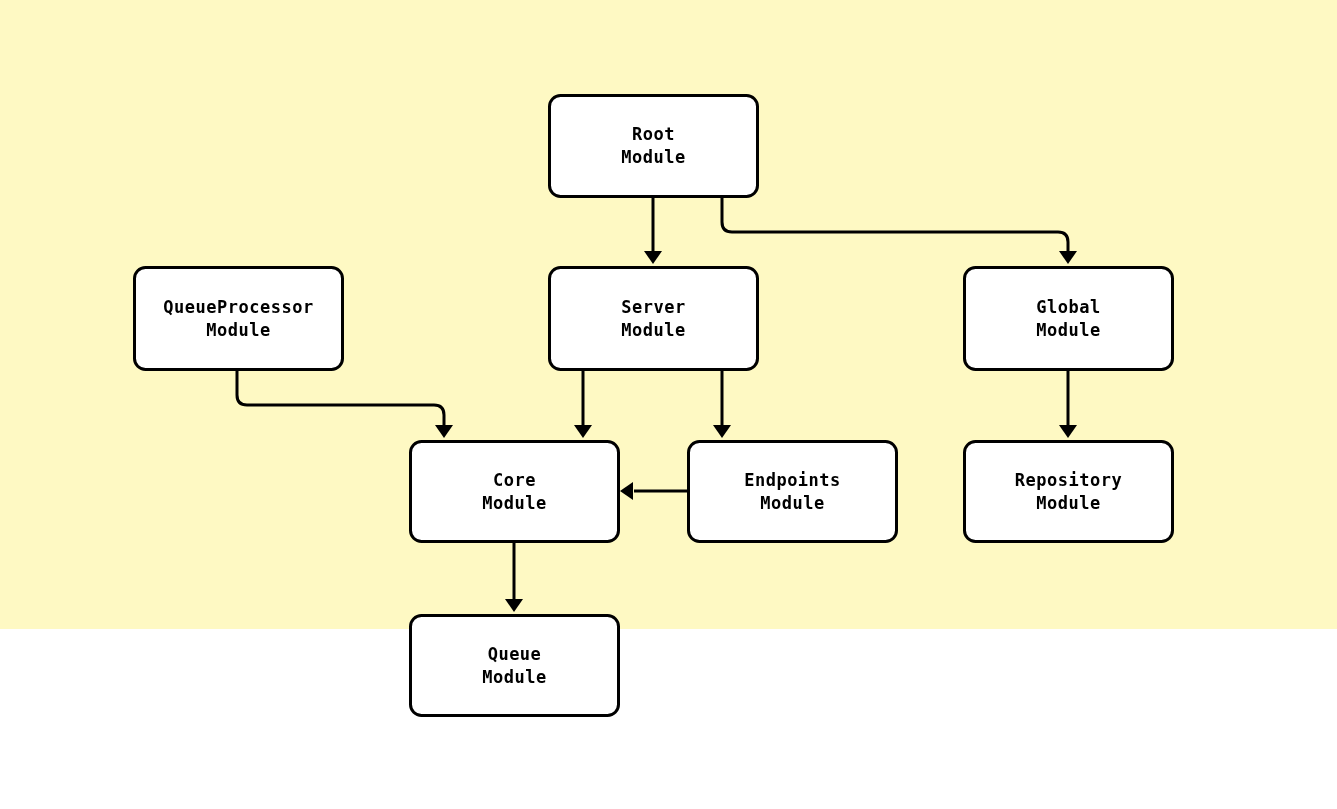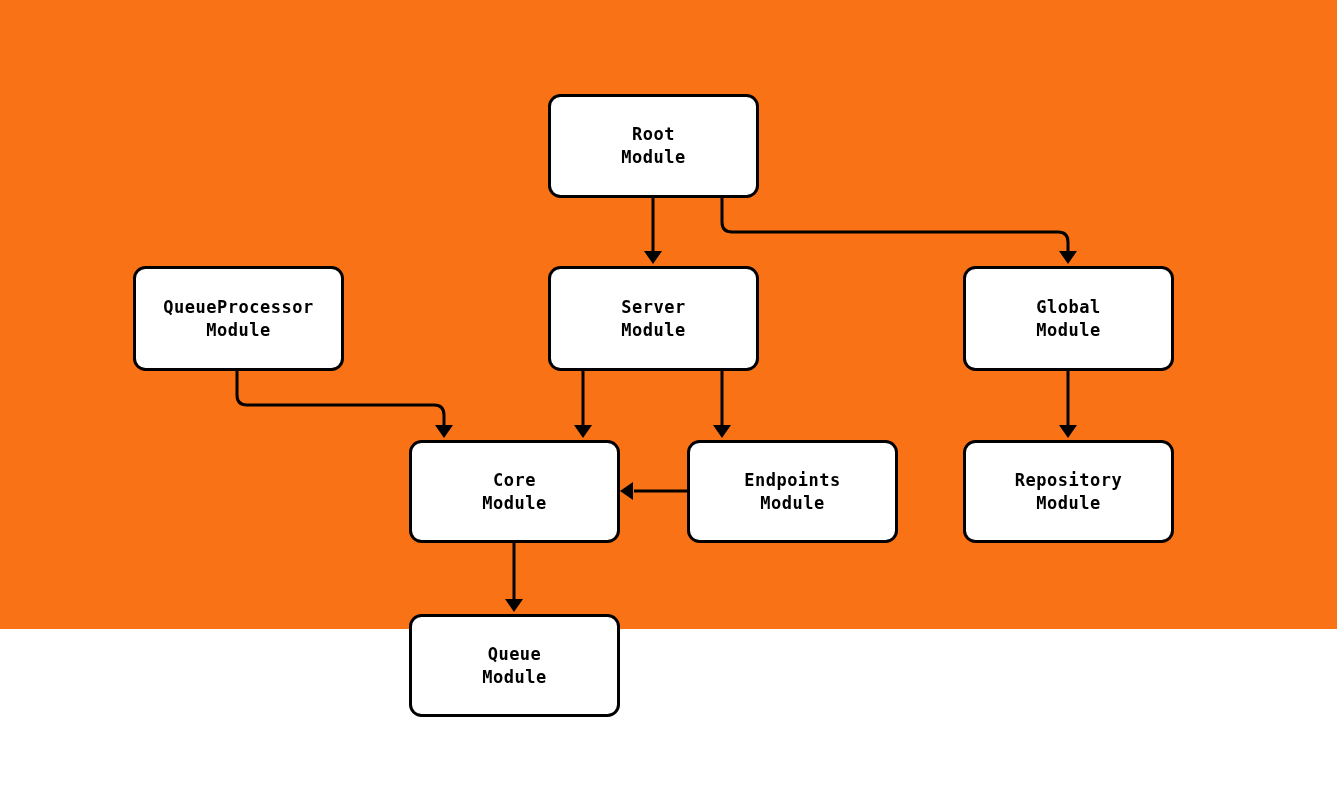--- a/index.html
+++ b/index.html
@@ -10,21 +10,21 @@
   body {
     width: 1337px;
     height: 809px;
     overflow: hidden;
     font-family: "DejaVu Sans Mono", "Liberation Mono", monospace;
   }
   #diagram-root {
     position: relative;
     width: 1337px;
     height: 629px;
-    background: #f97316;
+    background: #fef9c3;
   }
   svg.diagram-canvas {
     display: block;
     width: 1337px;
     height: 809px;
   }
   .node-box {
     fill: #ffffff;
     stroke: #000000;
     stroke-width: 3;

